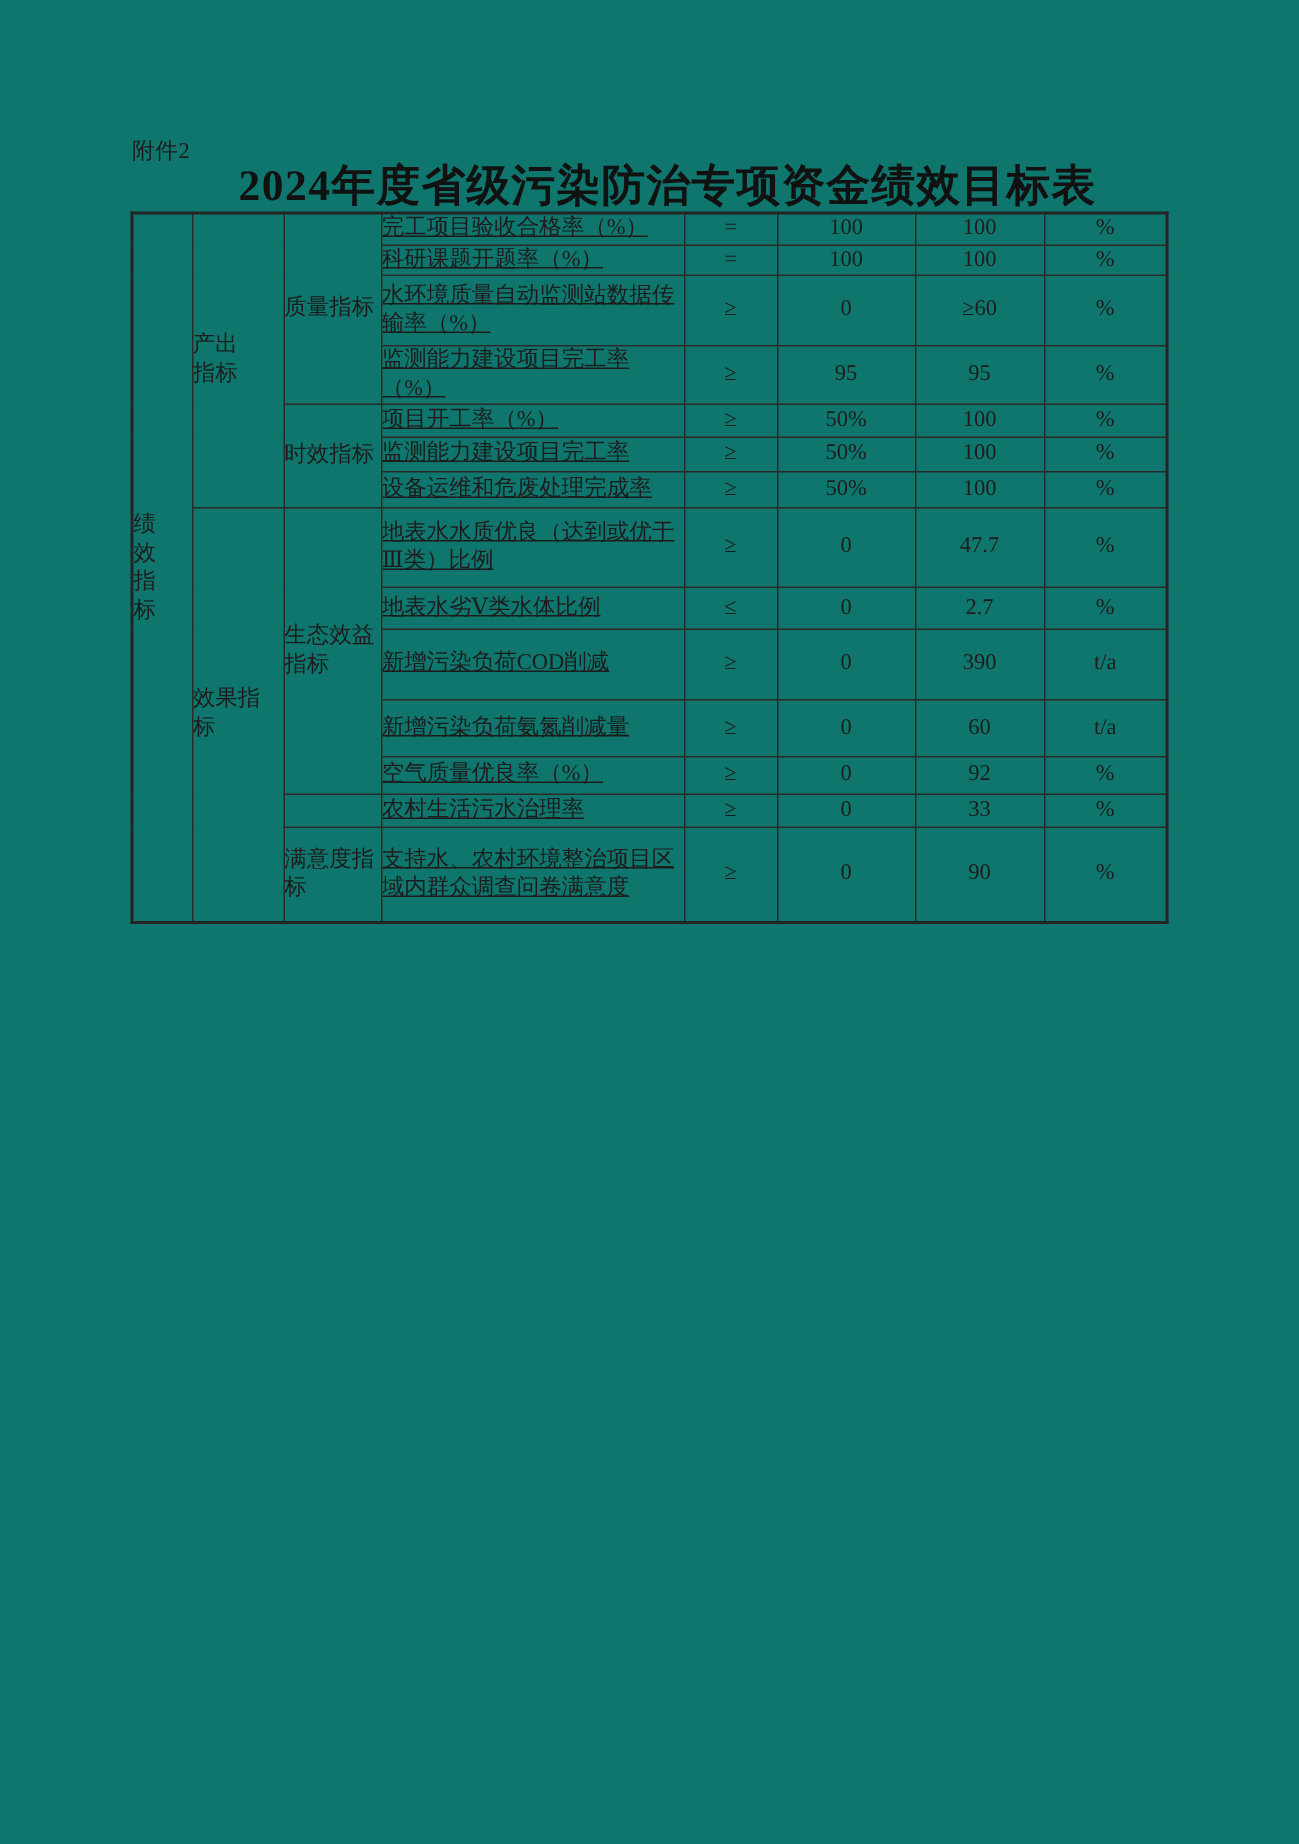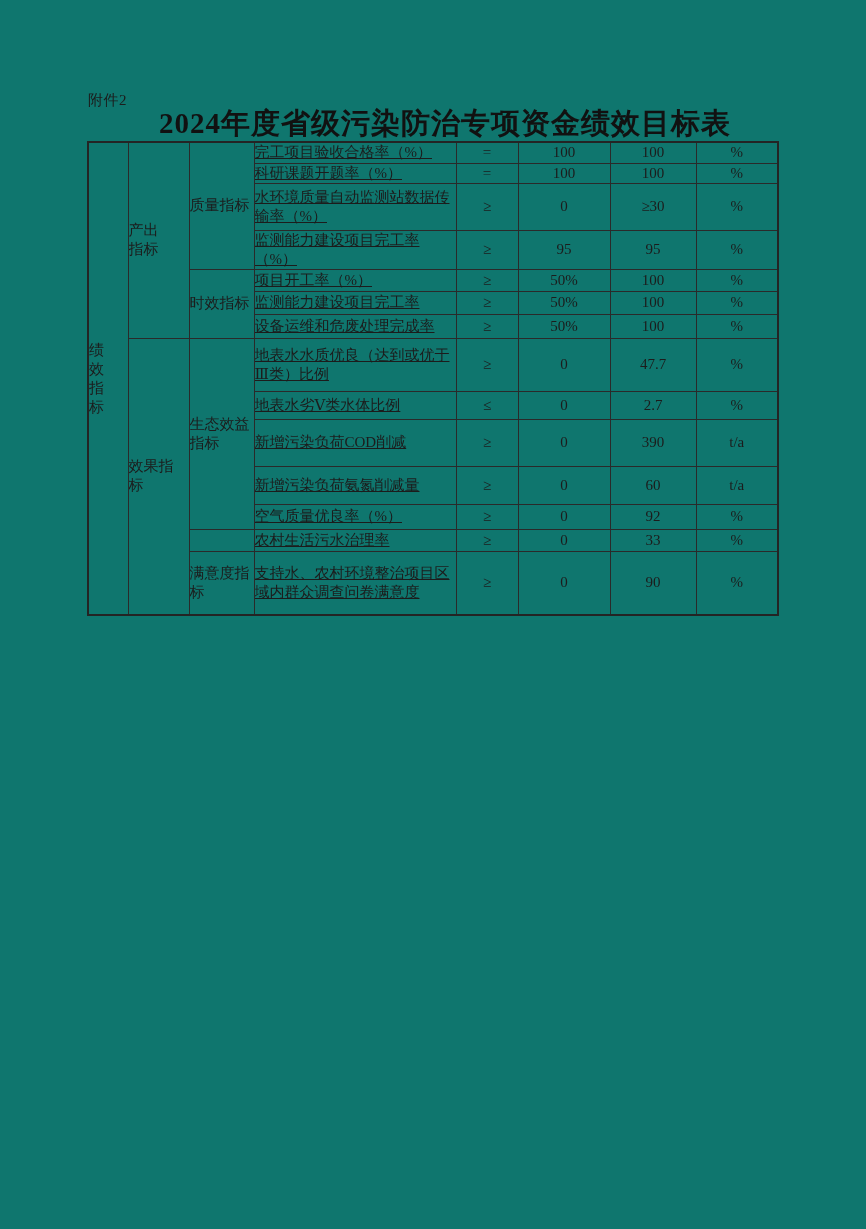--- a/index.html
+++ b/index.html
@@ -114,21 +114,21 @@
         <td class="indicator-cell">科研课题开题率（%）</td>
         <td class="op-cell">=</td>
         <td class="v1-cell">100</td>
         <td class="v2-cell">100</td>
         <td class="unit-cell">%</td>
       </tr>
       <tr style="height:47px;padding-left:19px;">
         <td class="indicator-cell">水环境质量自动监测站数据传输率（%）</td>
         <td class="op-cell">≥</td>
         <td class="v1-cell">0</td>
-        <td class="v2-cell">≥30</td>
+        <td class="v2-cell">≥60</td>
         <td class="unit-cell">%</td>
       </tr>
       <tr style="height:39px;">
         <td class="indicator-cell">监测能力建设项目完工率（%）</td>
         <td class="op-cell">≥</td>
         <td class="v1-cell">95</td>
         <td class="v2-cell">95</td>
         <td class="unit-cell">%</td>
       </tr>
       <tr style="height:22px;">

